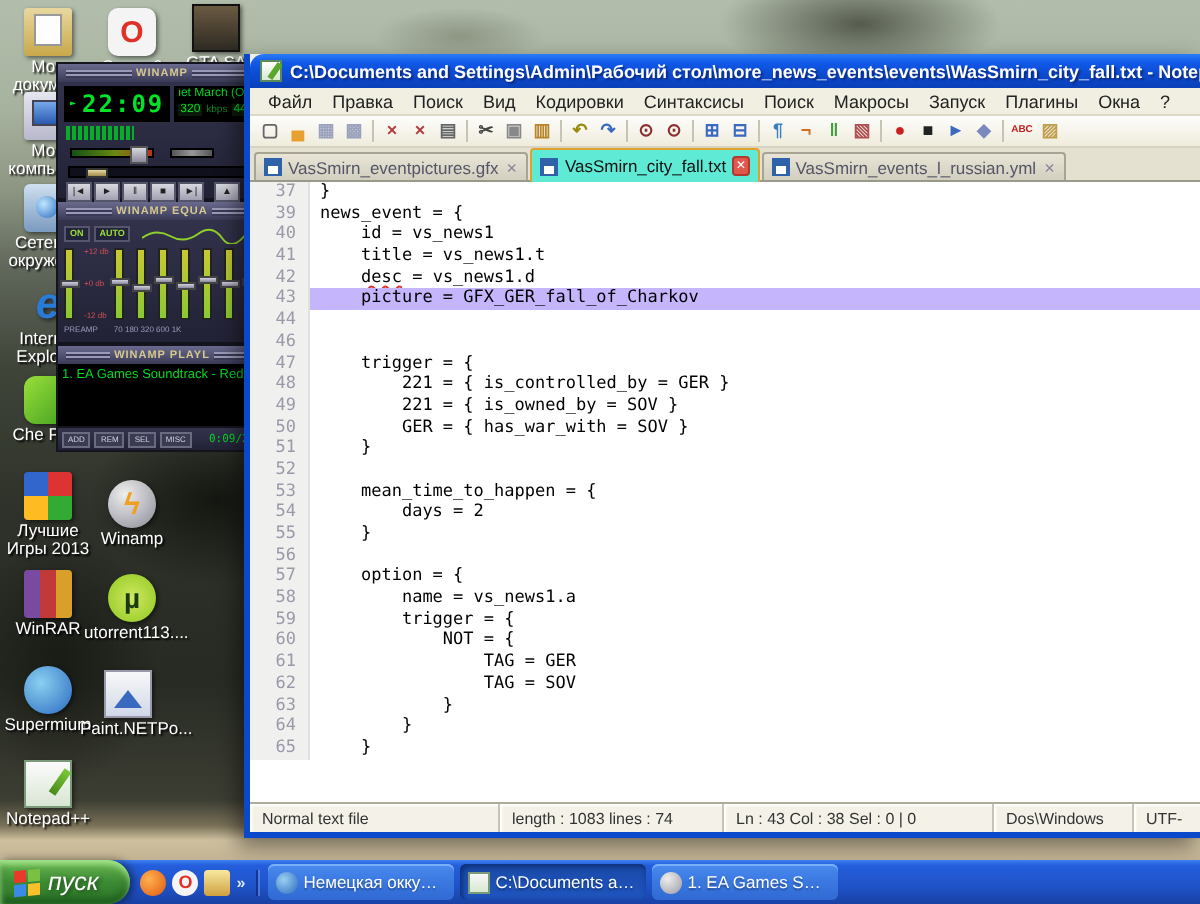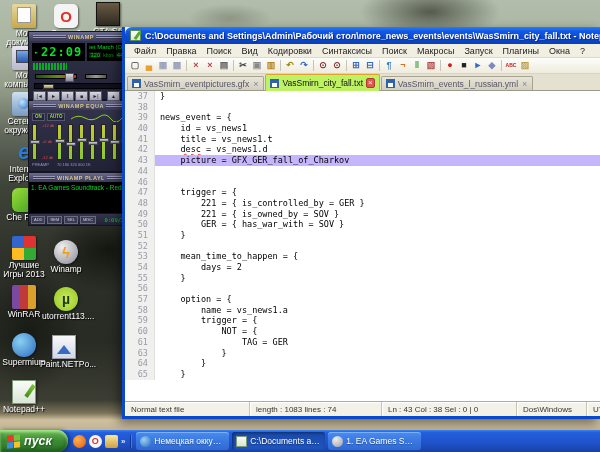--- a/index.html
+++ b/index.html
@@ -85,38 +85,38 @@
 .npp-ico{width:11px;height:11px;flex:0 0 11px;background:linear-gradient(#fff,#d8e8d0);border:1px solid #5a8a5a;position:relative}
 .npp-ico::after{content:"";position:absolute;right:1px;top:0;width:3px;height:9px;background:#5aa82a;transform:rotate(35deg)}
 .npp-menu{height:14px;flex:0 0 14px;background:#f1efe2;display:flex;align-items:center;font-size:9px;color:#222;padding-left:4px;border-bottom:1px solid #ddd9c6}
 .mitem{padding:0 5px}
 .npp-toolbar{height:16px;flex:0 0 16px;background:linear-gradient(#fdfdfb,#efecdc);display:flex;align-items:center;padding:0 3px;border-bottom:1px solid #d8d4c4}
 .ticon{width:14px;height:13px;display:flex;align-items:center;justify-content:center;font-size:9px;font-weight:bold;border-radius:2px;line-height:1}
 .ticon.txt{font-size:5px;letter-spacing:0}
 .tsep{width:1px;height:11px;background:#c8c4b4;margin:0 2px;flex:0 0 1px}
 .npp-tabs{height:17px;flex:0 0 17px;background:#e4e1d0;display:flex;align-items:flex-end;padding-left:2px;gap:1px;border-bottom:1px solid #9a9a8a}
 .tab{height:14px;display:flex;align-items:center;gap:3px;padding:0 4px;font-size:8.5px;color:#556;background:linear-gradient(#e8e5d6,#d2cfc0);border:1px solid #a8a494;border-bottom:none;border-radius:2px 2px 0 0;white-space:nowrap}
-.tab.active{height:17px;background:#bef264;border-color:#e0a22c;color:#111;margin-bottom:-1px}
+.tab.active{height:17px;background:#5eead4;border-color:#e0a22c;color:#111;margin-bottom:-1px}
 .floppy{width:9px;height:9px;background:#2f62a8;position:relative;flex:0 0 9px}
 .floppy::after{content:"";position:absolute;left:2px;top:4px;right:2px;bottom:1px;background:#fff}
 .tclose{font-size:9px;line-height:8px;color:#889;padding:0 1px}
 .tab.active .tclose{color:#fff;background:#e2574c;border:1px solid #b03a30;border-radius:2px;font-size:8px}
 .npp-code{flex:1;background:#fff;overflow:hidden;position:relative}
 .cline{display:flex;height:10.7px;font:8.5px/10.7px "DejaVu Sans Mono",monospace}
 .lnum{width:30px;flex:0 0 30px;background:#f0f0ee;color:#9a9aaa;text-align:right;padding-right:6px;border-right:1px solid #e0e0e0}
 .ctext{white-space:pre;tab-size:4;padding-left:5px;flex:1;color:#000}
 .cline.cur .ctext{background:#c4b5fd}
 .squig{text-decoration:underline wavy #e03030 1px;text-underline-offset:1px}
 .npp-status{height:15px;flex:0 0 15px;background:#f4f2e8;border-top:1px solid #b0ac9a;display:flex;font-size:8px;color:#333;align-items:center}
 .sseg{height:100%;display:flex;align-items:center;padding:0 6px;border-right:1px solid #c8c4b4;box-shadow:inset 1px 1px 1px #fff;white-space:nowrap;overflow:hidden}
 .sseg:last-child{flex:1;border-right:none}
 
 
 .taskbar{position:absolute;left:0;top:430px;width:600px;height:22px;z-index:5;background:linear-gradient(#3c81f3,#245edb 12%,#1f52c8 60%,#1941a5);display:flex;align-items:center}
-.start{height:22px;flex:0 0 auto;padding:0 16px 0 7px;background:linear-gradient(#6cba52,#3c8a34 50%,#2f7a2a);border-radius:0 11px 11px 0;box-shadow:inset 0 2px 3px #a8e890,inset 0 -3px 4px #1d5a1d,2px 0 4px rgba(0,0,0,.45);display:flex;align-items:center;gap:4px;color:#fff;font-weight:bold;font-style:italic;font-size:12.5px;text-shadow:1px 1px 2px #1a4a1a}
+.start{height:22px;flex:0 0 auto;padding:0 16px 0 7px;background:linear-gradient(#6cba52,#3c8a34 50%,#2f7a2a);border-radius:0 11px 11px 0;box-shadow:inset 0 2px 3px #a8e890,inset 0 -3px 4px #1d5a1d,2px 0 4px rgba(0,0,0,.45);display:flex;align-items:center;gap:4px;color:#fff;font-weight:normal;font-style:italic;font-size:12.5px;text-shadow:1px 1px 2px #1a4a1a}
 .flag{width:13px;height:13px;display:grid;grid-template:1fr 1fr/1fr 1fr;gap:1px;transform:skewY(-6deg)}
 .flag i{display:block}
 .flag i:nth-child(1){background:#e83a2a}.flag i:nth-child(2){background:#7ac142}.flag i:nth-child(3){background:#3a8ae8}.flag i:nth-child(4){background:#f8c02a}
 .qlwrap{display:flex;align-items:center;gap:3px;padding:0 5px;border-right:1px solid rgba(10,40,130,.7);box-shadow:1px 0 0 rgba(140,180,250,.4)}
 .ql{width:13px;height:13px;border-radius:50%;display:flex;align-items:center;justify-content:center;font-size:9px;font-weight:bold;color:#fff}
 .ql-firefox{background:radial-gradient(circle at 35% 35%,#ffb050,#e05a10)}
 .ql-opera{background:#f4f4f4}
 .ql-launch-other{background:linear-gradient(#f8e8a0,#d0a040);border-radius:2px}
 .ql-overflow{background:none;border-radius:0;width:auto;font-size:8px;color:#dce8ff}
 .tasks{display:flex;gap:3px;margin-left:5px;align-items:center}
@@ -391,24 +391,20 @@
           <span class="tlabel">VasSmirn_events_l_russian.yml</span>
           <span class="tclose">×</span>
         </div>
       </div>
     <div class="npp-code" id="npp-code">
         <div class="cline">
           <span class="lnum">37</span>
           <span class="ctext">}</span>
         </div>
         <div class="cline">
-          <span class="lnum">38</span>
-          <span class="ctext"></span>
-        </div>
-        <div class="cline">
           <span class="lnum">39</span>
           <span class="ctext">news_event = {</span>
         </div>
         <div class="cline">
           <span class="lnum">40</span>
           <span class="ctext">	id = vs_news1</span>
         </div>
         <div class="cline">
           <span class="lnum">41</span>
           <span class="ctext">	title = vs_news1.t</span>
@@ -483,35 +479,39 @@
         </div>
         <div class="cline">
           <span class="lnum">60</span>
           <span class="ctext">			NOT = {</span>
         </div>
         <div class="cline">
           <span class="lnum">61</span>
           <span class="ctext">				TAG = GER</span>
         </div>
         <div class="cline">
+          <span class="lnum">62</span>
+          <span class="ctext">				TAG = SOV</span>
+        </div>
+        <div class="cline">
           <span class="lnum">63</span>
           <span class="ctext">			}</span>
         </div>
         <div class="cline">
           <span class="lnum">64</span>
           <span class="ctext">		}</span>
         </div>
         <div class="cline">
           <span class="lnum">65</span>
           <span class="ctext">	}</span>
         </div>
       </div>
     <div class="npp-status" id="npp-status">
         <div class="sseg" style="width: 125px;">Normal text file</div>
-        <div class="sseg" style="width: 132px;">length : 1083    lines : 74</div>
+        <div class="sseg" style="width: 112px;">length : 1083    lines : 74</div>
         <div class="sseg" style="width: 135px;">Ln : 43    Col : 38    Sel : 0 | 0</div>
         <div class="sseg" style="width: 70px;">Dos\Windows</div>
         <div class="sseg">UTF-</div>
       </div>
   </div>
 
   <div class="taskbar">
     <div class="start">
       <span class="flag">
           <i></i>

